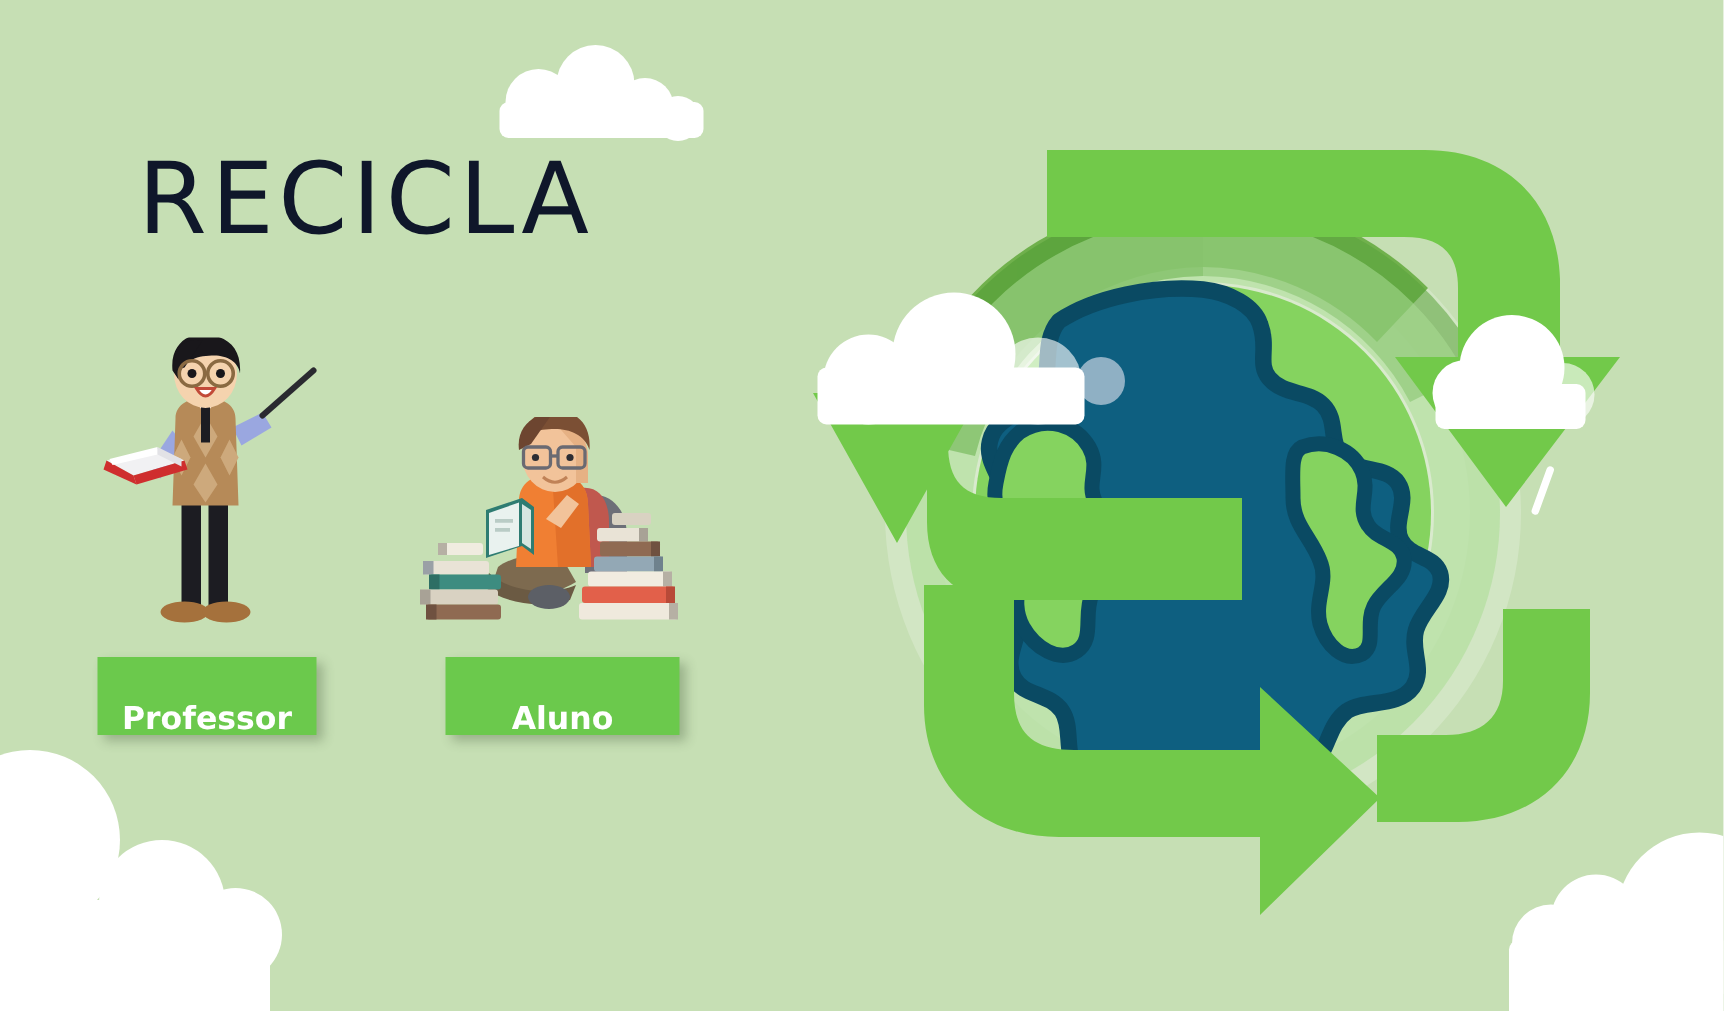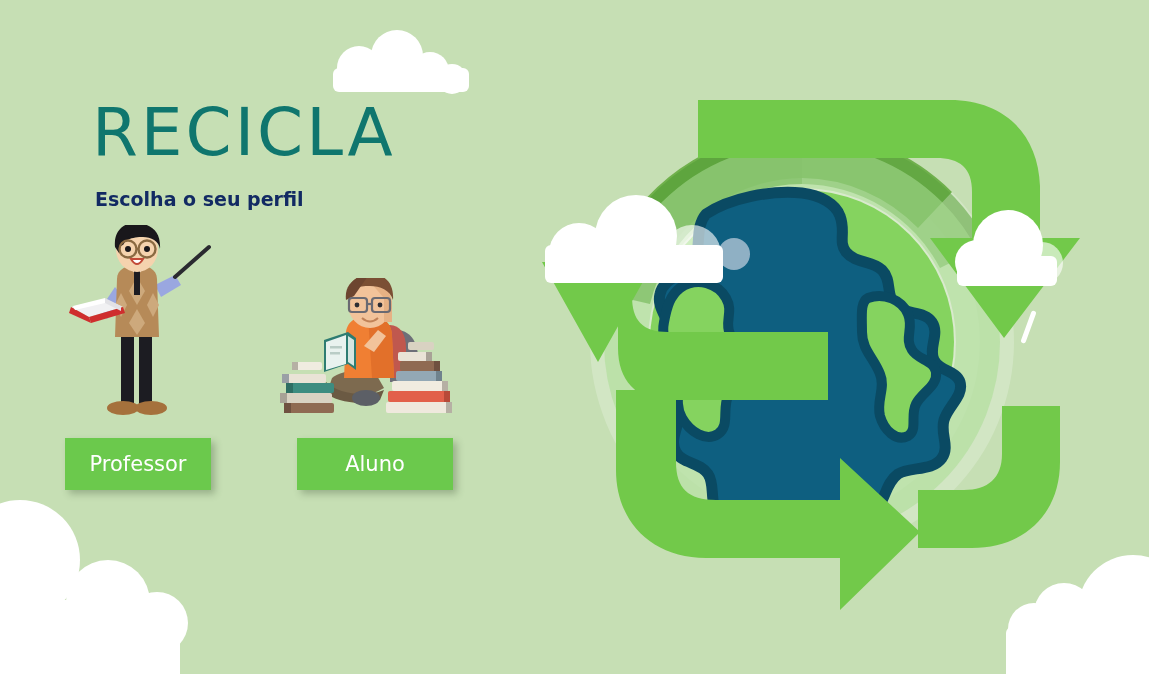--- a/index.html
+++ b/index.html
@@ -35,21 +35,21 @@
   
   #title-block {
     position: absolute;
     left: 92px;
     top: 100px;
     z-index: 30;
   }
   #page-title {
     font-size: 66px;
     letter-spacing: 3px;
-    color: #0f766e;
+    color: #0f172a;
     line-height: 1;
     font-weight: 400;
     margin: 0;
     font-family: "DejaVu Sans", sans-serif;
   }
   #page-subtitle {
     margin: 22px 0 0 3px;
     font-size: 19px;
     font-weight: bold;
     color: #122a63;
@@ -61,22 +61,23 @@
     position: absolute;
     z-index: 32;
     background: #6bc94c;
     color: #ffffff;
     border: none;
     font-size: 21px;
     font-family: "DejaVu Sans", sans-serif;
     text-align: center;
     cursor: pointer;
     box-shadow: 4px 4px 7px rgba(60,80,50,0.32);
-    padding: 0;
+    padding: 15px;
     line-height: 52px;
+    font-weight: bold;
   }
   #btn-professor { left: 65px; top: 438px; width: 146px; height: 52px; }
   #btn-aluno     { left: 297px; top: 438px; width: 156px; height: 52px; }
 
   
   .illus { position: absolute; z-index: 28; }
 
   
   #recycle-graphic {
     position: absolute;
@@ -220,21 +221,20 @@
     <i style="left:0px;  top:30px; width:44px; height:44px; background:#ffffff;"></i>
     <i style="left:66px; top:32px; width:42px; height:42px;"></i>
     <div class="base" style="left:2px; top:46px; width:100px; height:30px; background:#ffffff;"></div>
   </div>
 
   <div style="position:absolute; left:1026px; top:310px; width:5px; height:34px;
               background:#ffffff; border-radius:3px; transform:rotate(20deg); z-index:21;"></div>
 
   <div id="title-block">
     <h1 id="page-title">RECICLA</h1>
-    <div id="page-subtitle">Escolha o seu perfil</div>
   </div>
 
   <svg class="illus" id="illus-professor" width="150" height="200" viewBox="0 0 150 200" style="left:63px; top:225px;">
 
     <rect x="58" y="108" width="13" height="72" fill="#1c1c22"></rect>
     <rect x="76" y="108" width="13" height="72" fill="#1c1c22"></rect>
 
     <ellipse cx="60" cy="183" rx="16" ry="7" fill="#a5713c"></ellipse>
     <ellipse cx="88" cy="183" rx="16" ry="7" fill="#a5713c"></ellipse>
 

